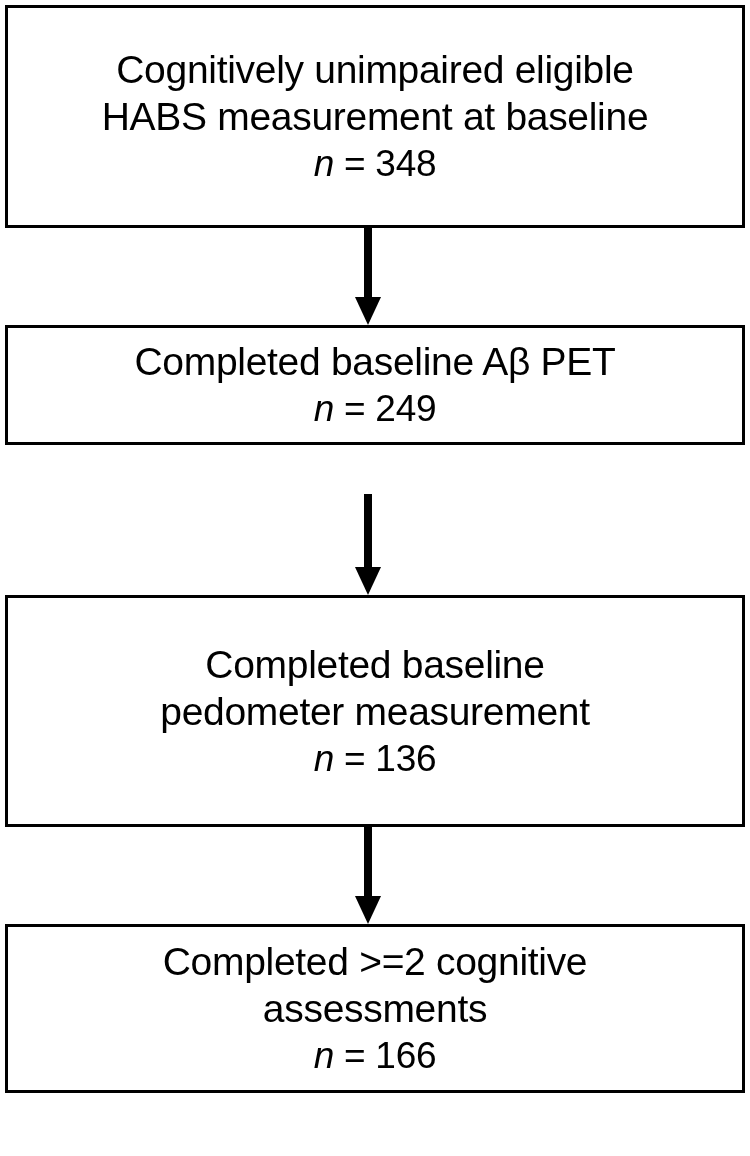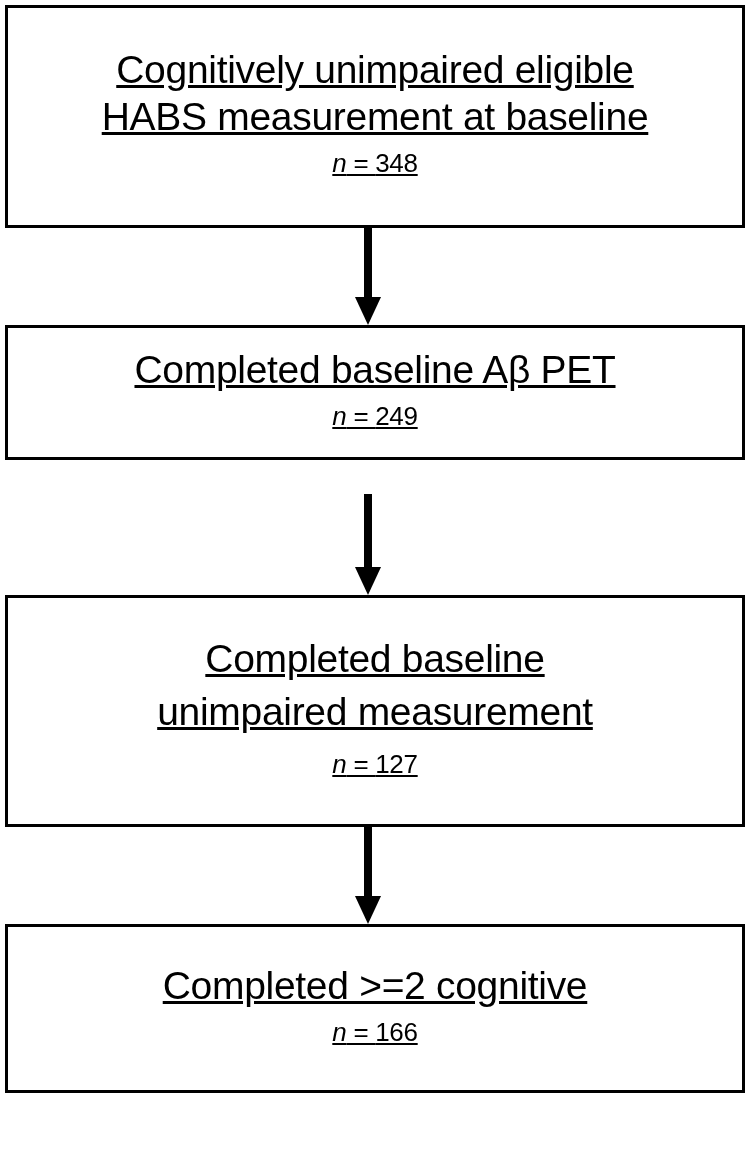--- a/index.html
+++ b/index.html
@@ -26,45 +26,44 @@
     left: 5px;
     width: 740px;
     box-sizing: border-box;
     border: 3px solid #000000;
     background: #ffffff;
     display: flex;
     flex-direction: column;
     align-items: center;
     justify-content: center;
     text-align: center;
-    text-decoration: underline;
   }
 
   .box-line {
     display: block;
     font-size: 39px;
     line-height: 47px;
     color: #000000;
     letter-spacing: -0.3px;
     white-space: nowrap;
   }
 
   .box-line.count {
-    font-size: 26px;
+    font-size: 37px;
     line-height: 47px;
   }
 
   .box-line.count .n-italic {
     font-style: italic;
   }
 
   
   #box-1 { top: 5px;   height: 223px; }
-  #box-2 { top: 325px; height: 135px; }
-  #box-3 { top: 595px; height: 232px; gap: 6px; }
+  #box-2 { top: 325px; height: 120px; }
+  #box-3 { top: 595px; height: 232px; }
   #box-4 { top: 924px; height: 169px; }
 
   
   .flow-arrow {
     position: absolute;
     left: 355px;
     width: 26px;
   }
   .flow-arrow .arrow-stem {
     position: absolute;
@@ -114,27 +113,28 @@
     <span class="box-line count"><em class="n-italic">n</em><span> = </span><span>249</span></span>
   </div>
 
   <div class="flow-arrow" id="arrow-2">
     <span class="arrow-stem"></span>
     <span class="arrow-head"></span>
   </div>
 
   <div class="flow-box" id="box-3">
     <span class="box-line">Completed baseline</span>
-    <span class="box-line">unimpaired measurement</span>
-    <span class="box-line count"><em class="n-italic">n</em><span> = </span><span>127</span></span>
+    <span class="box-line">pedometer measurement</span>
+    <span class="box-line count"><em class="n-italic">n</em><span> = </span><span>136</span></span>
   </div>
 
   <div class="flow-arrow" id="arrow-3">
     <span class="arrow-stem"></span>
     <span class="arrow-head"></span>
   </div>
 
   <div class="flow-box" id="box-4">
     <span class="box-line">Completed &gt;=2 cognitive</span>
+    <span class="box-line">assessments</span>
     <span class="box-line count"><em class="n-italic">n</em><span> = </span><span>166</span></span>
   </div>
 
 </div>
 
 </body></html>

